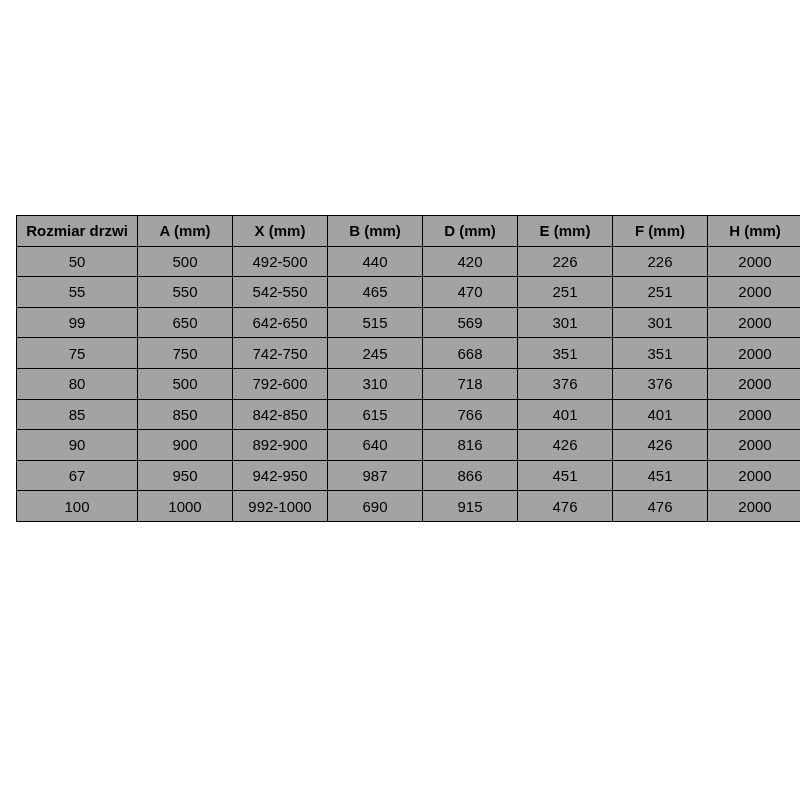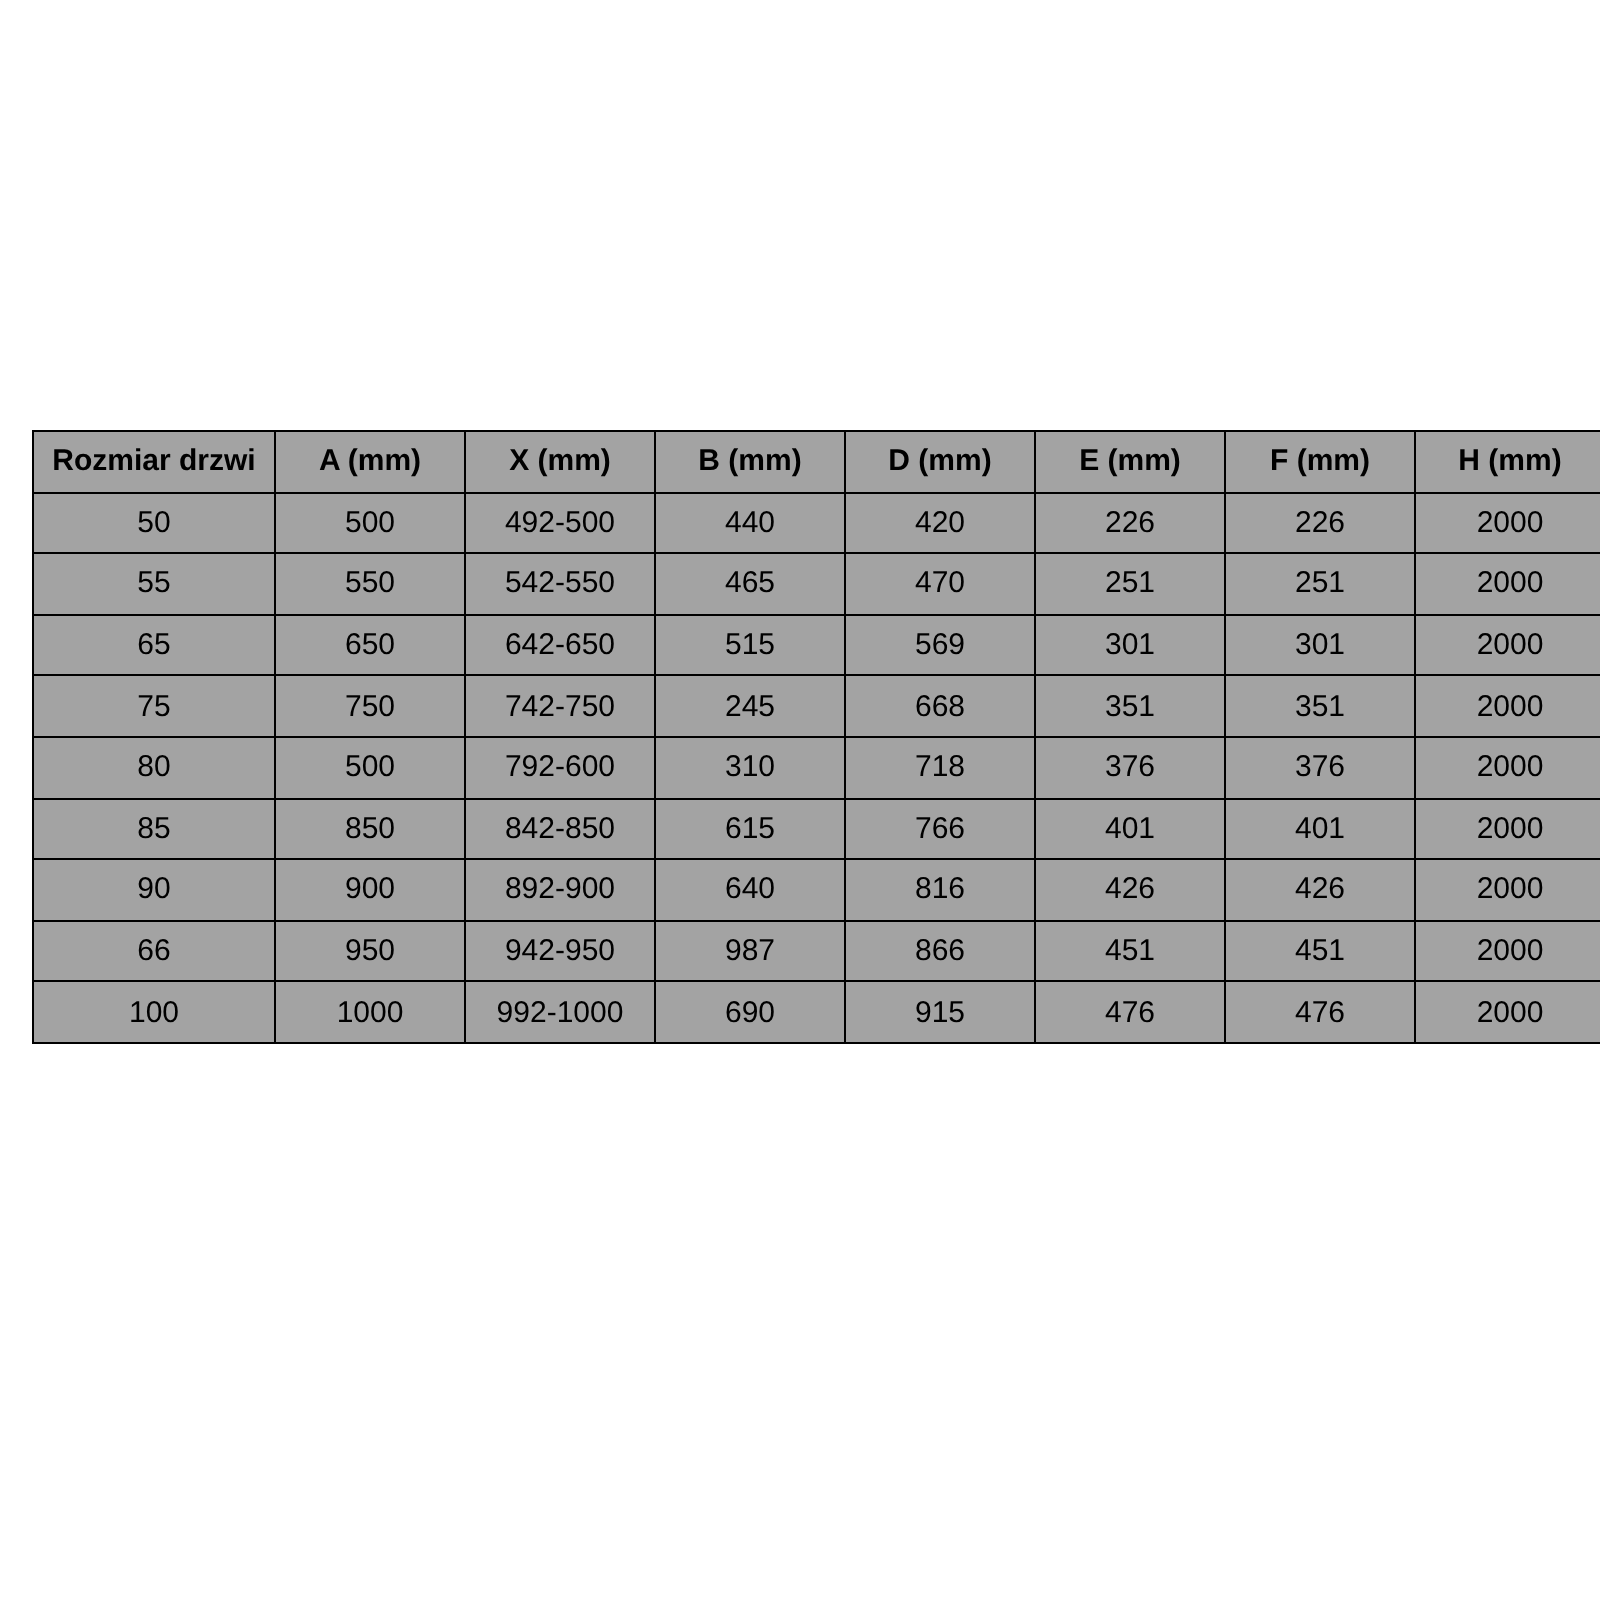--- a/index.html
+++ b/index.html
@@ -86,21 +86,21 @@
           <td>55</td>
           <td>550</td>
           <td>542-550</td>
           <td>465</td>
           <td>470</td>
           <td>251</td>
           <td>251</td>
           <td>2000</td>
         </tr>
         <tr>
-          <td>65</td>
+          <td>99</td>
           <td>650</td>
           <td>642-650</td>
           <td>515</td>
           <td>569</td>
           <td>301</td>
           <td>301</td>
           <td>2000</td>
         </tr>
         <tr>
           <td>75</td>
@@ -136,21 +136,21 @@
           <td>90</td>
           <td>900</td>
           <td>892-900</td>
           <td>640</td>
           <td>816</td>
           <td>426</td>
           <td>426</td>
           <td>2000</td>
         </tr>
         <tr>
-          <td>66</td>
+          <td>67</td>
           <td>950</td>
           <td>942-950</td>
           <td>987</td>
           <td>866</td>
           <td>451</td>
           <td>451</td>
           <td>2000</td>
         </tr>
         <tr>
           <td>100</td>

